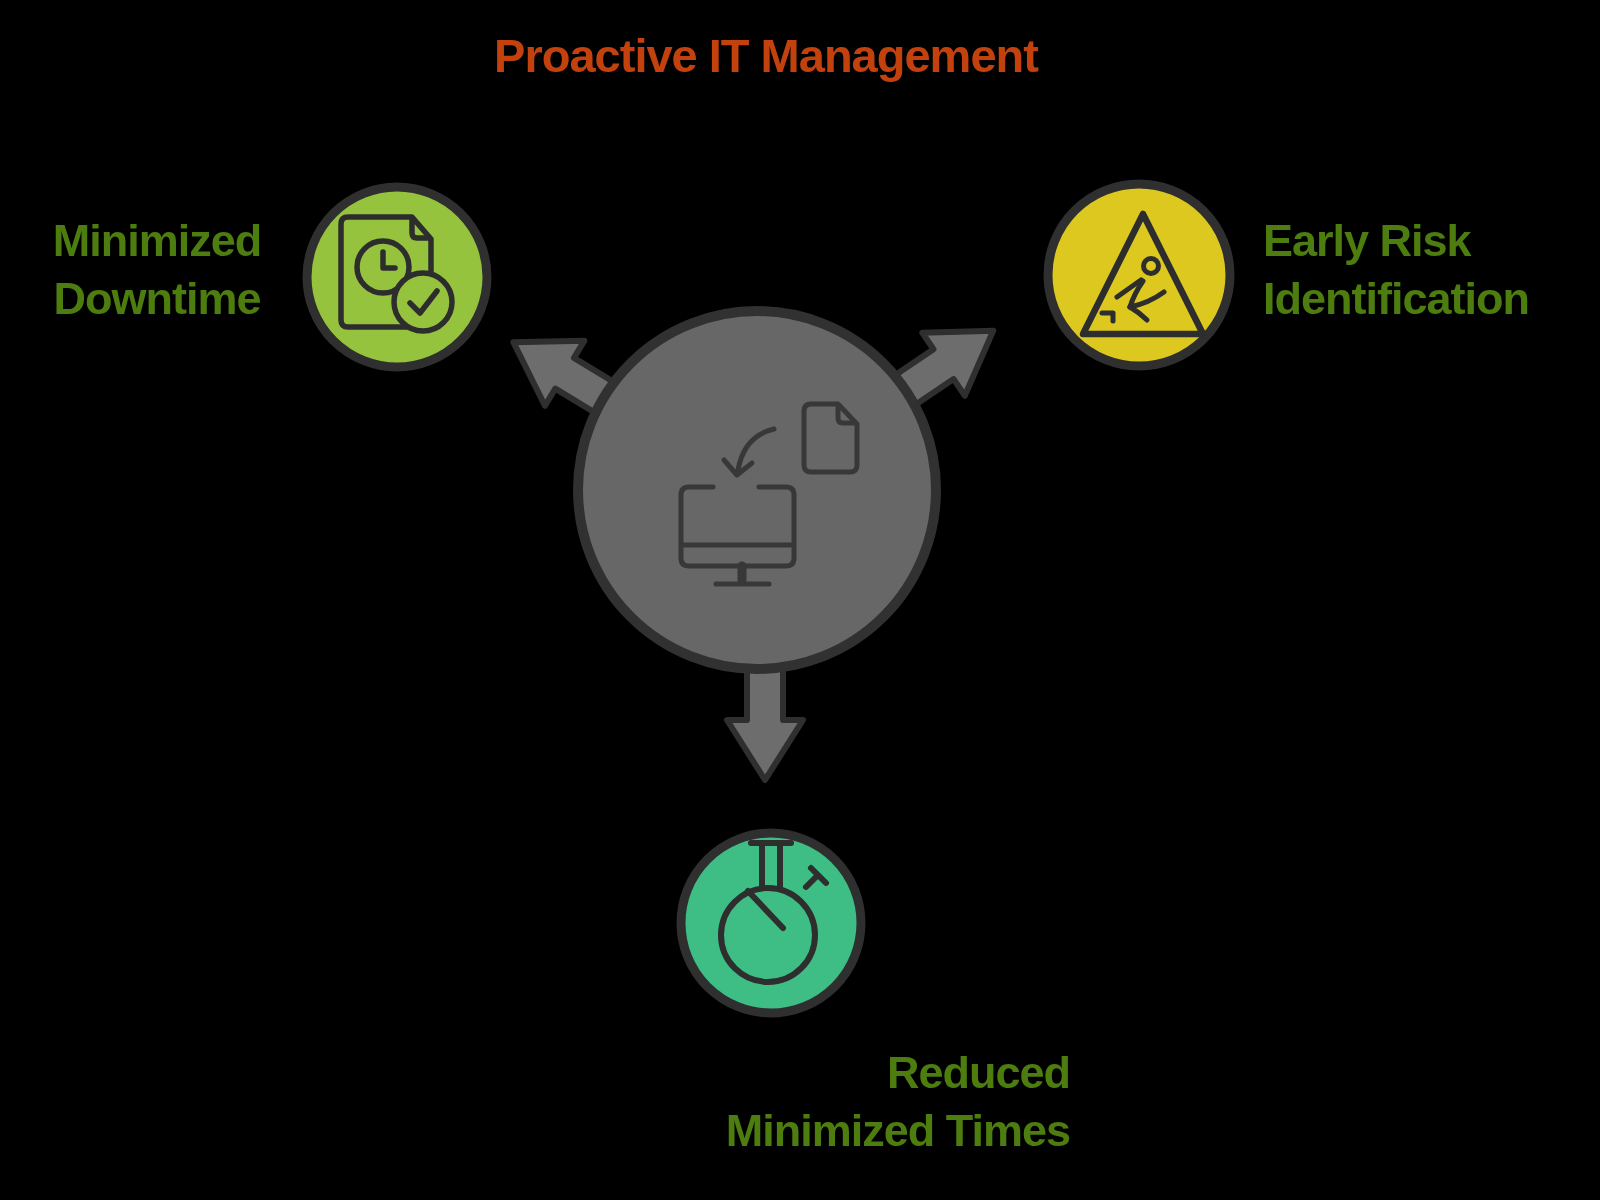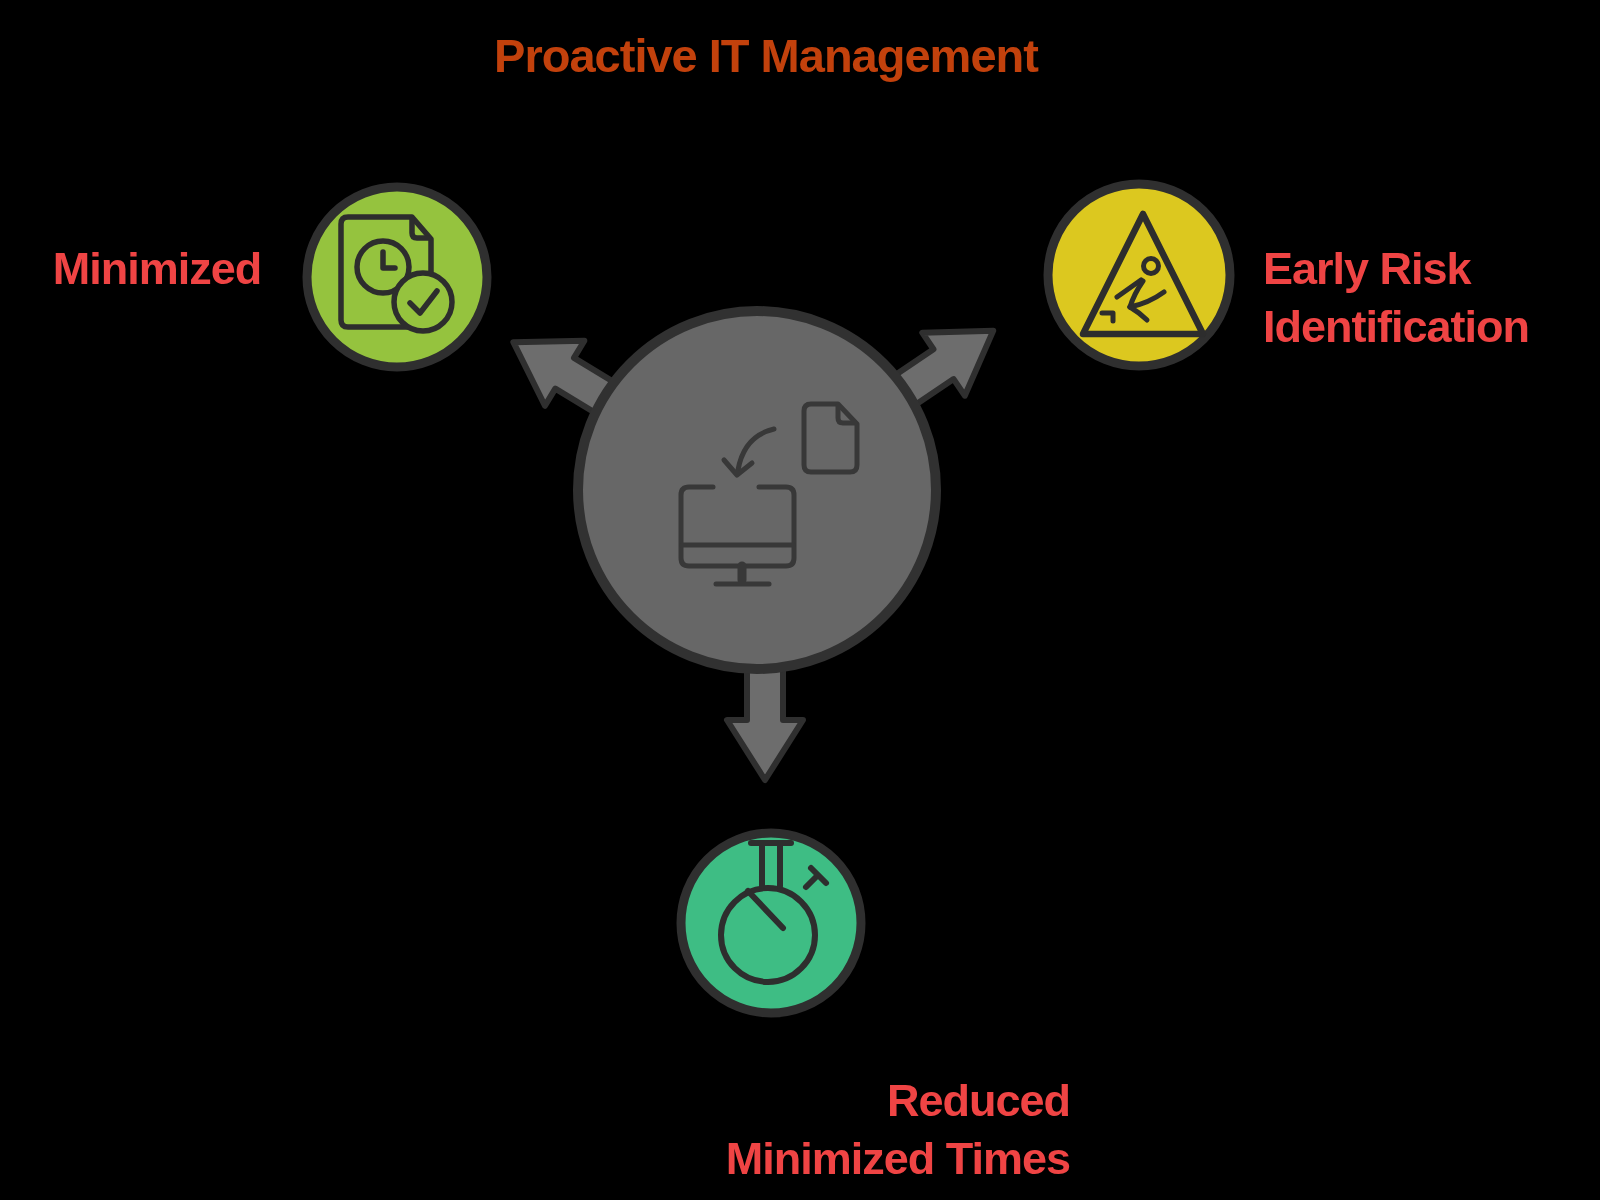--- a/index.html
+++ b/index.html
@@ -34,24 +34,23 @@
     letter-spacing: -1px;
     color: #c2410c;
     line-height: 1.1;
     white-space: nowrap;
   }
   .node-label {
     position: absolute;
     font-size: 45px;
     font-weight: bold;
     letter-spacing: -1px;
-    color: #ef4444;
+    color: #4d7c0f;
     line-height: 58px;
     white-space: nowrap;
-    margin-top: 28px;
   }
   .label-left {
     left: 0;
     top: 212px;
     width: 314px;
     text-align: center;
   }
   .label-right {
     left: 1263px;
     top: 212px;
@@ -128,20 +127,21 @@
       <path d="M 780,846 V 886"></path>
       <path d="M 751,843 H 791"></path>
       <path d="M 806,887 L 817,876"></path>
       <path d="M 811,868 L 826,883"></path>
       <path d="M 748,891 L 783,928"></path>
     </g>
   </svg>
 
   <div class="node-label label-left">
     <div>Minimized</div>
+    <div>Downtime</div>
   </div>
 
   <div class="node-label label-right">
     <div>Early Risk</div>
     <div>Identification</div>
   </div>
 
   <div class="node-label label-bottom">
     <div>Reduced</div>
     <div>Minimized Times</div>

